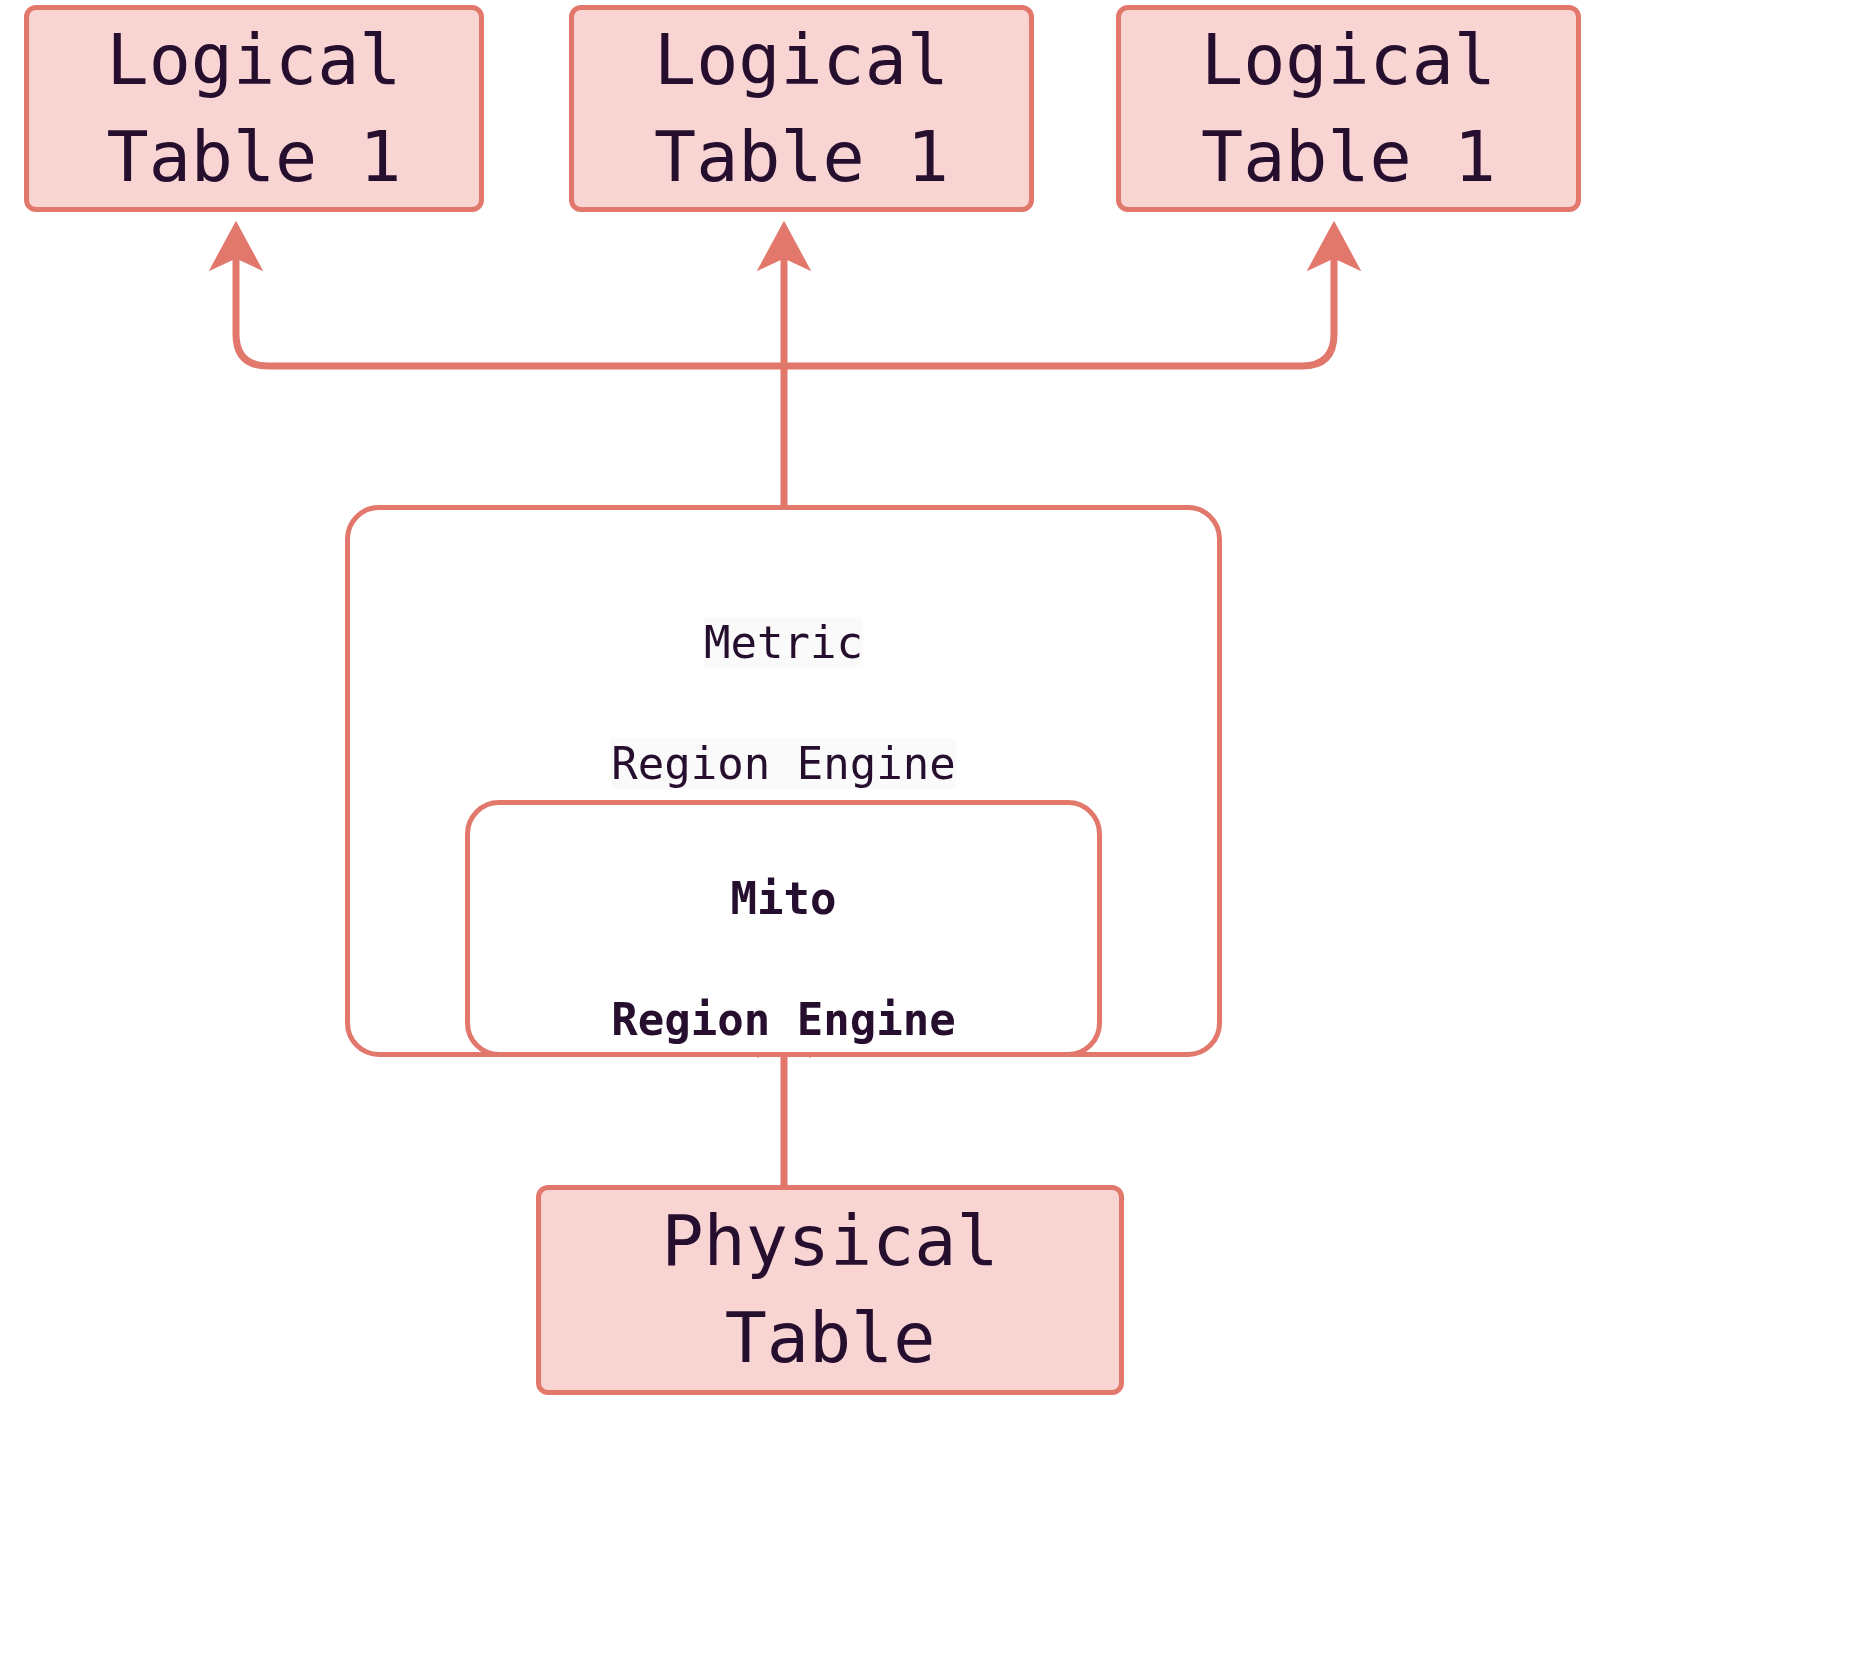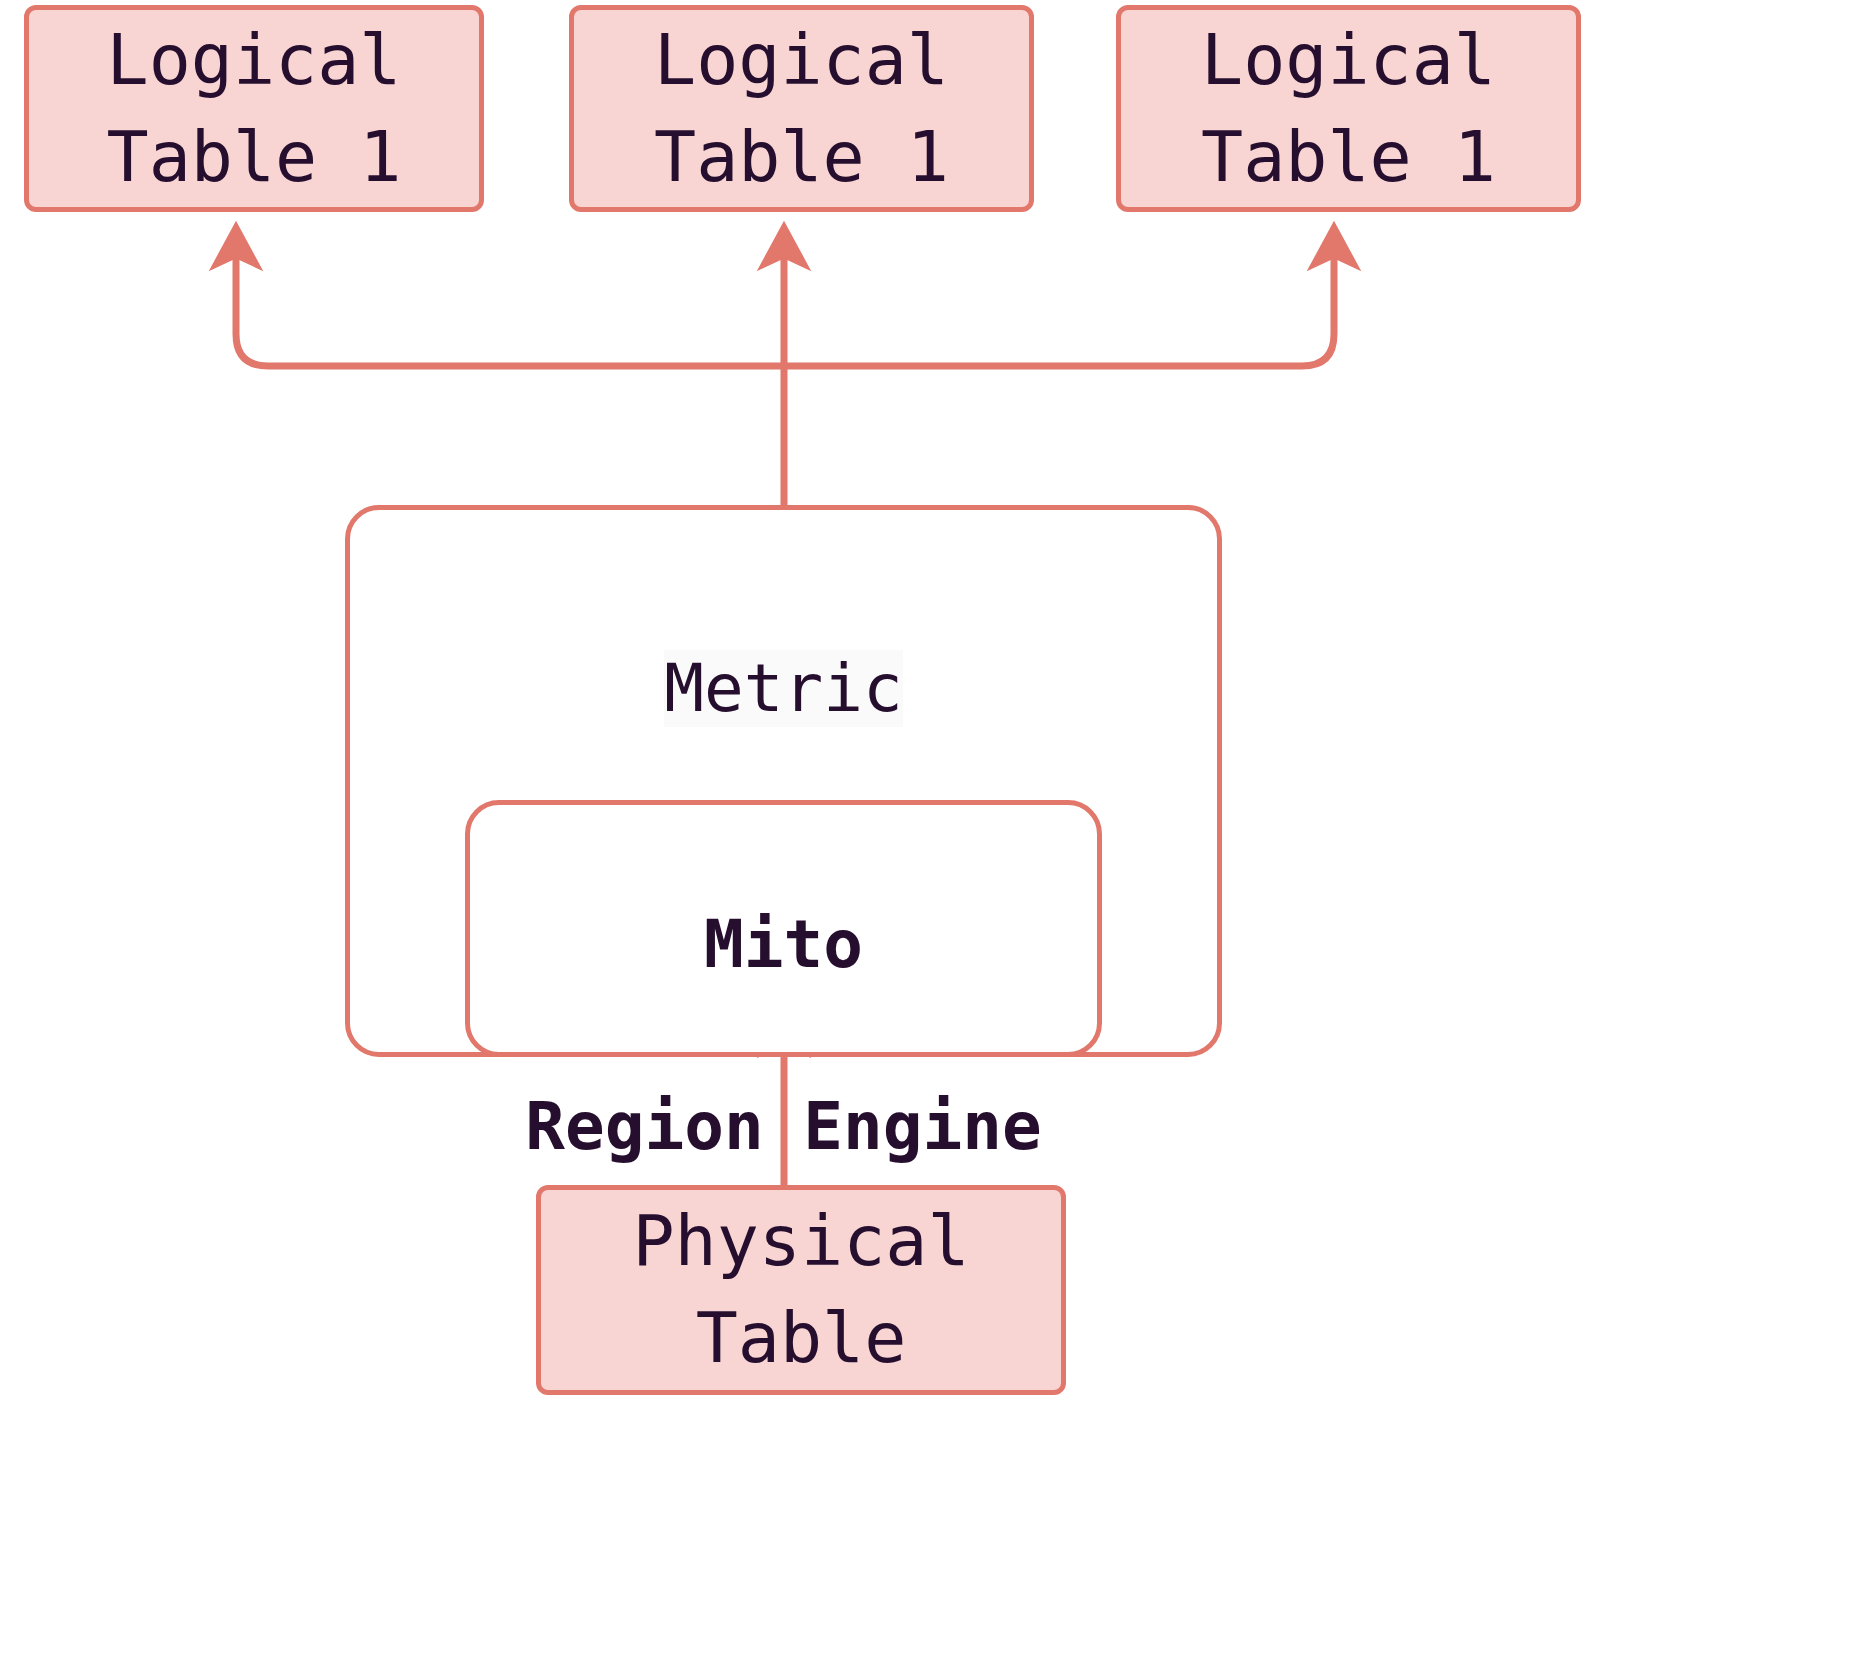--- a/index.html
+++ b/index.html
@@ -40,21 +40,21 @@
   }
   .container-box {
     background: #ffffff;
     border: 5px solid #e2776b;
     border-radius: 34px;
   }
   .label-float {
     position: absolute;
     color: #260e2e;
     font-family: "DejaVu Sans Mono", monospace;
-    font-size: 66px;
+    font-size: 44px;
     line-height: 1.38;
     text-align: center;
     white-space: pre-line;
     letter-spacing: 0px;
   }
   .hl {
     background: #fafafa;
   }
   
   #edges {
@@ -114,18 +114,18 @@
     <div><span class="hl">Region Engine</span></div>
   </div>
 
   <div class="node container-box" style="left:465px; top:800px; width:637px; height:257px;"></div>
 
   <div class="label-float" style="left:465px; top:808px; width:637px;font-weight:bold;">
     <div><span>Mito</span></div>
     <div><span>Region Engine</span></div>
   </div>
 
-  <div class="node filled-box" style="left:520px; top:1185px; width:530px; height:210px;">
+  <div class="node filled-box" style="left:520px; top:1185px; width:588px; height:210px;">
     <span>Physical
 Table</span>
   </div>
 
 </div>
 
 </body></html>

